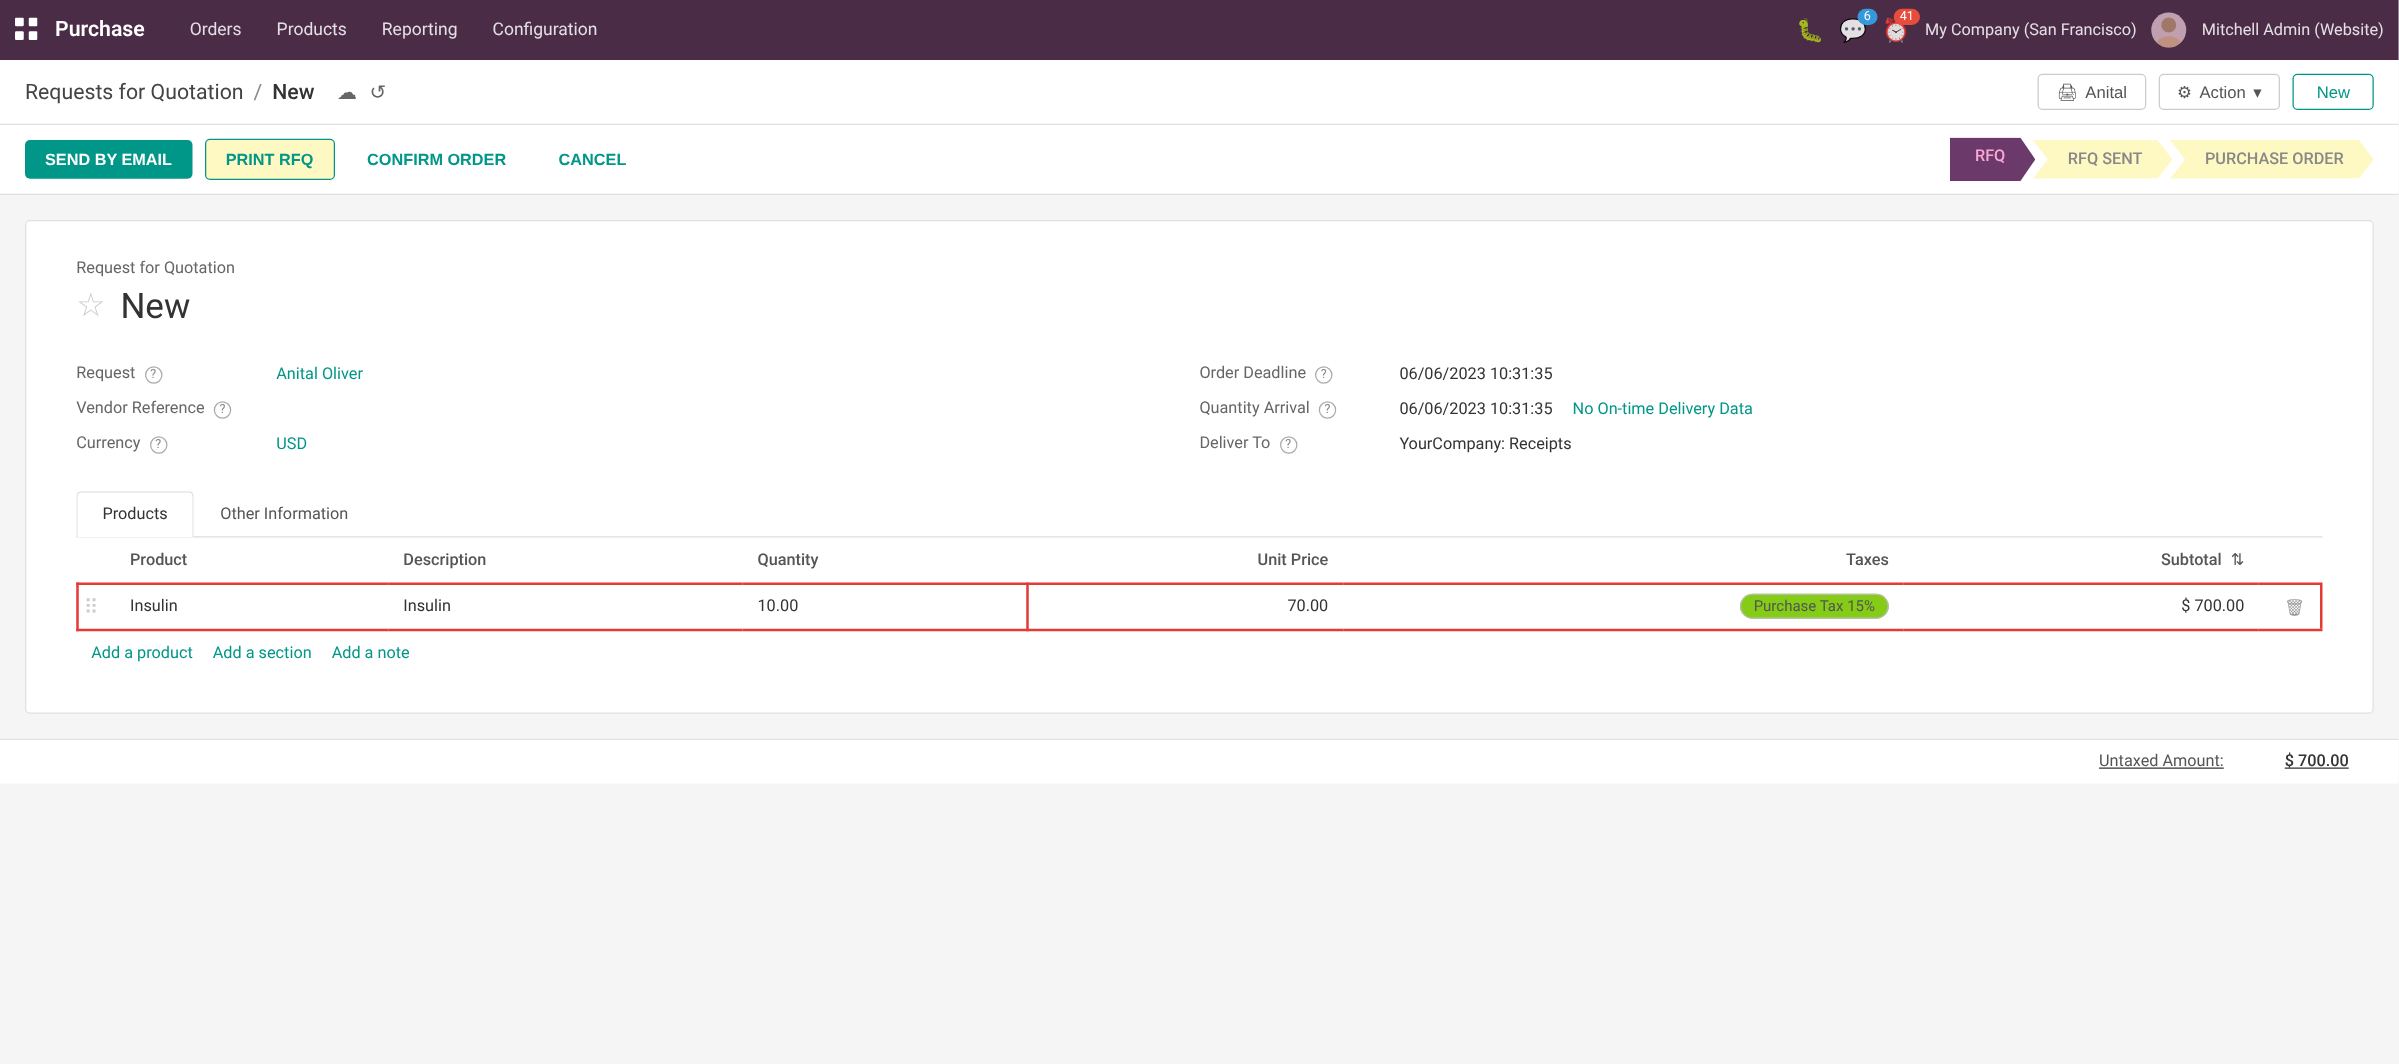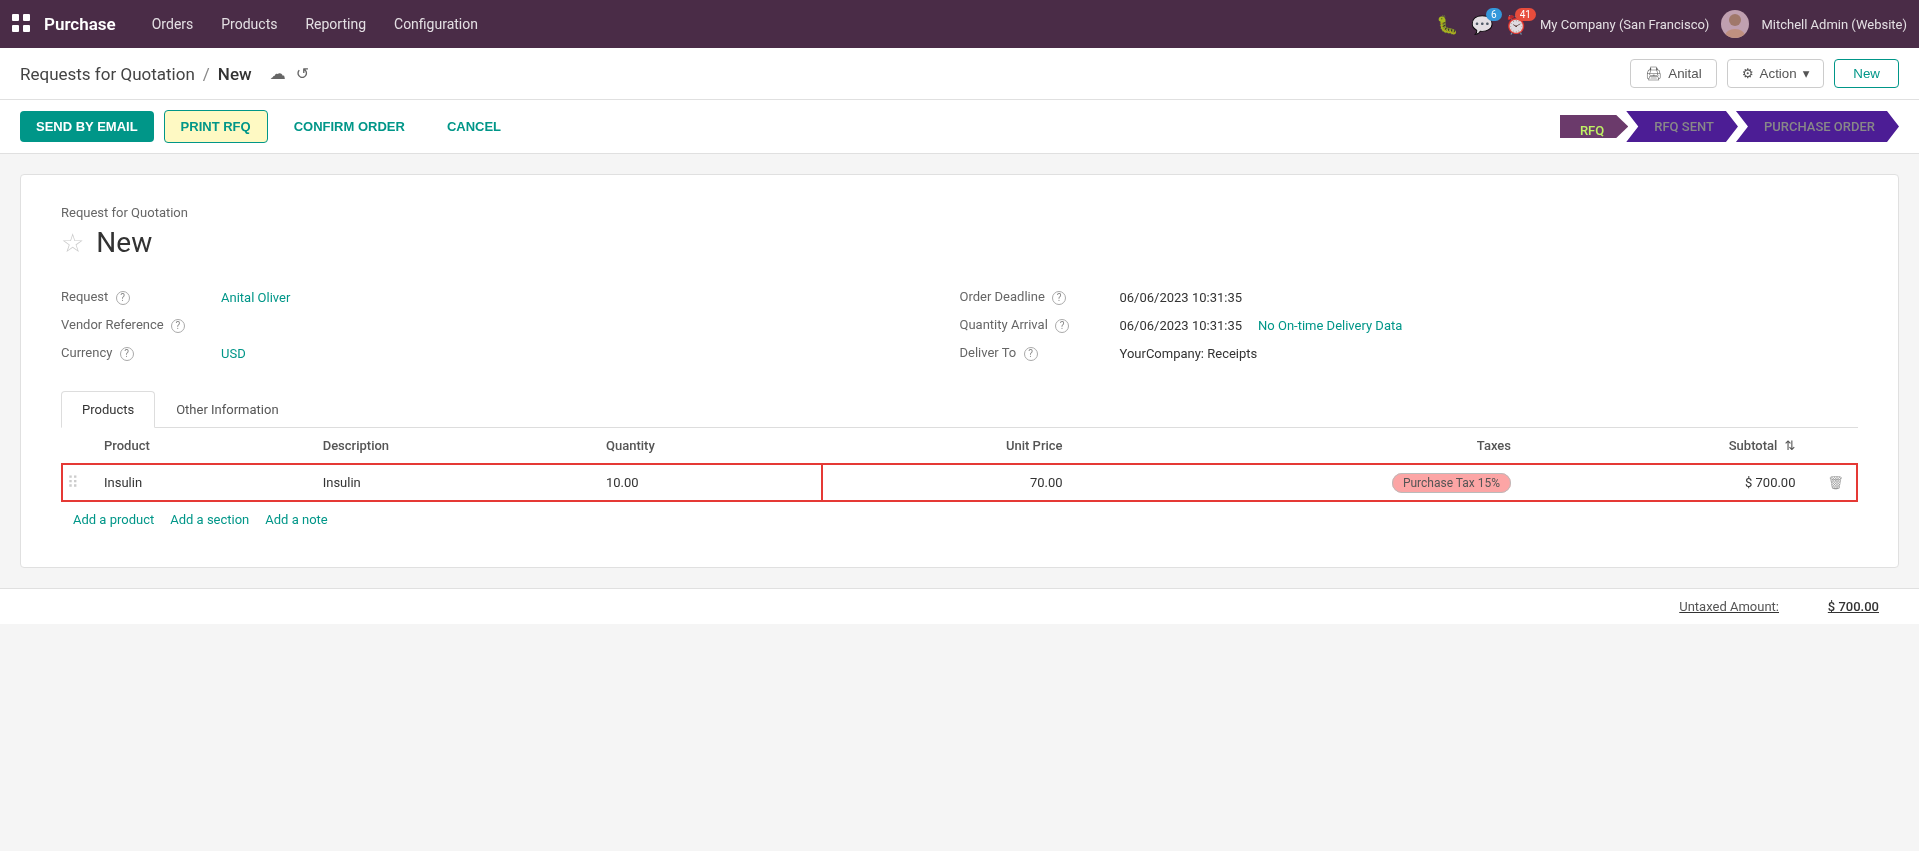--- a/index.html
+++ b/index.html
@@ -57,21 +57,21 @@
     }
     .btn-teal { background: #009688; color: white; border: none; padding: 8px 16px; border-radius: 4px; cursor: pointer; font-size: 13px; font-weight: 600; }
     .btn-teal-outline { background: #fef9c3; color: #009688; border: 1px solid #009688; padding: 8px 16px; border-radius: 4px; cursor: pointer; font-size: 13px; font-weight: 600; }
     .btn-text { background: none; border: none; color: #009688; padding: 8px 16px; cursor: pointer; font-size: 13px; font-weight: 600; }
     .action-bar-right { margin-left: auto; display: flex; align-items: center; }
 
     
     .status-pipeline { display: flex; align-items: center; }
     .status-step {
       padding: 8px 20px 8px 28px;
-      background: #4c1d95;
+      background: #fef9c3;
       color: #888;
       font-size: 13px;
       font-weight: 500;
       clip-path: polygon(0 0, calc(100% - 12px) 0, 100% 50%, calc(100% - 12px) 100%, 0 100%, 12px 50%);
       position: relative;
     }
     .status-step:first-child { clip-path: polygon(0 0, calc(100% - 12px) 0, 100% 50%, calc(100% - 12px) 100%, 0 100%); }
     .status-step.active { background: #6b3a6b; color: white; }
     .status-step + .status-step { margin-left: -1px; }
 
@@ -100,21 +100,21 @@
     
     .product-table { width: 100%; border-collapse: collapse; margin-top: 0; }
     .product-table th { text-align: left; padding: 10px 12px; font-weight: 500; color: #555; font-size: 13px; border-bottom: 1px solid #ddd; }
     .product-table th.right { text-align: right; }
     .product-table td { padding: 8px 12px; font-size: 13px; border-bottom: 1px solid #f0f0f0; }
     .product-table td.right { text-align: right; }
     .product-row td { border: 2px solid #e53935; }
     .product-row td:first-child { border-right: none; border-radius: 0; }
 
     .quantity-highlighted { color: #333; }
-    .tax-badge { background: #fca5a5; border: 1px solid #bbb; border-radius: 20px; padding: 2px 10px; font-size: 12px; color: #555; }
+    .tax-badge { background: #84cc16; border: 1px solid #bbb; border-radius: 20px; padding: 2px 10px; font-size: 12px; color: #555; }
     .subtotal-val { color: #333; font-size: 13px; }
     .delete-icon { color: #999; cursor: pointer; margin-left: 8px; }
     .drag-handle { color: #ccc; cursor: grab; font-size: 16px; }
 
     .add-links { display: flex; gap: 16px; padding: 10px 12px; }
     .add-link { color: #009688; font-size: 13px; cursor: pointer; text-decoration: none; }
 
     
     .terms-section { padding: 16px 12px; color: #bbb; font-size: 13px; border-top: 1px solid #eee; margin-top: 20px; }
 
@@ -188,21 +188,21 @@
 </div>
 
 <div class="action-bar">
   <button class="btn-teal">SEND BY EMAIL</button>
   <button class="btn-teal-outline">PRINT RFQ</button>
   <button class="btn-text">CONFIRM ORDER</button>
   <button class="btn-text">CANCEL</button>
 
   <div class="action-bar-right">
     <div class="status-pipeline">
-      <div class="status-step active" style="background:#6b3a6b; color:#bef264; padding: 8px 24px 0 20px; clip-path: polygon(0 0, calc(100% - 12px) 0, 100% 50%, calc(100% - 12px) 100%, 0 100%);">
+      <div class="status-step active" style="background:#6b3a6b; color:#f9a8d4; padding: 8px 24px 12px 20px; clip-path: polygon(0 0, calc(100% - 12px) 0, 100% 50%, calc(100% - 12px) 100%, 0 100%);">
         <span>RFQ</span>
       </div>
       <div class="status-step" style="padding: 8px 24px 8px 28px; clip-path: polygon(0 0, calc(100% - 12px) 0, 100% 50%, calc(100% - 12px) 100%, 0 100%, 12px 50%); margin-left:-2px;">
         <span>RFQ SENT</span>
       </div>
       <div class="status-step" style="padding: 8px 24px 8px 28px; clip-path: polygon(0 0, calc(100% - 12px) 0, 100% 50%, calc(100% - 12px) 100%, 0 100%, 12px 50%); margin-left:-2px;">
         <span>PURCHASE ORDER</span>
       </div>
     </div>
   </div>

